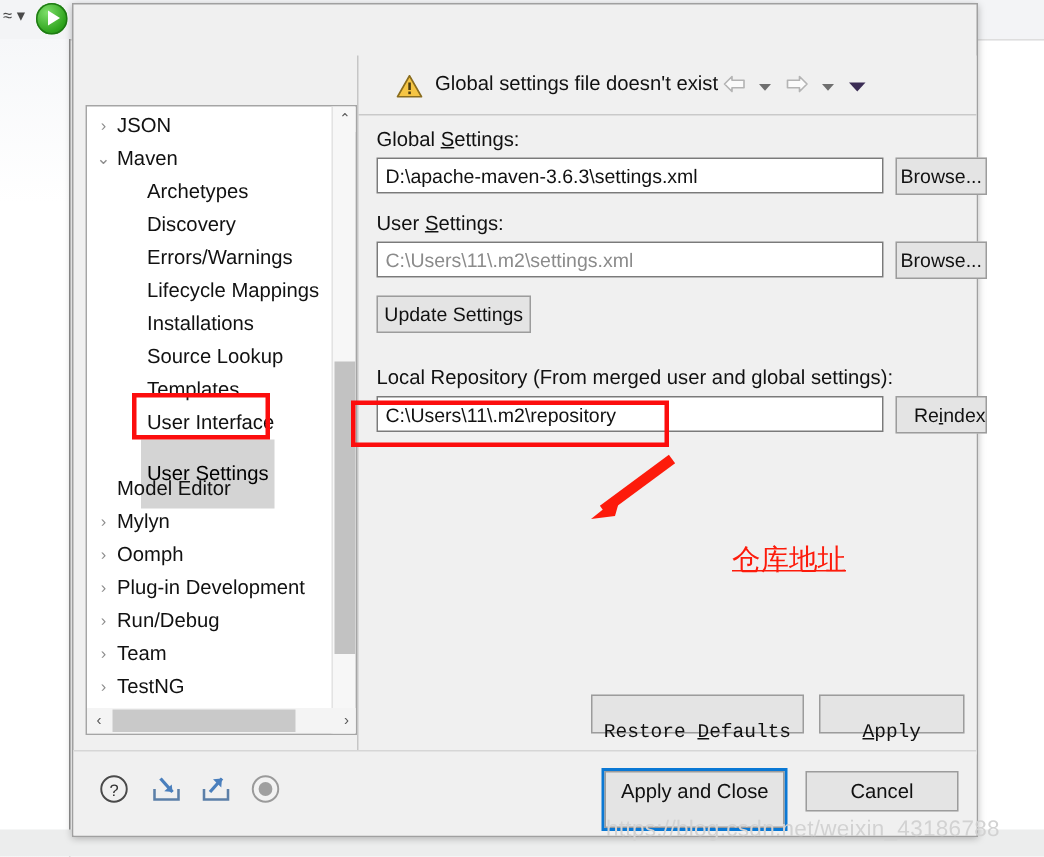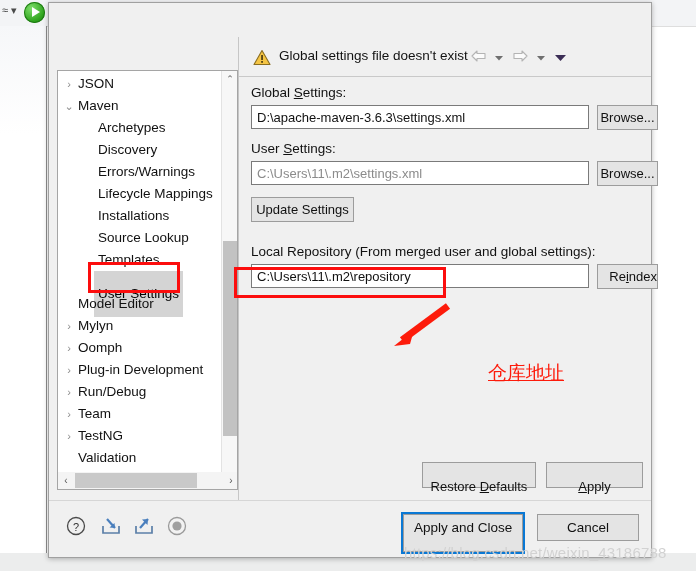--- a/index.html
+++ b/index.html
@@ -74,21 +74,21 @@
   #tree-vscroll .sb-up{top:0;}
   #tree-vscroll .sb-down{bottom:0;}
   #tree-vthumb{position:absolute;left:1px;top:170px;width:14px;height:195px;background:#c2c2c2;}
   #tree-hscroll{position:absolute;left:0;bottom:0;width:181px;height:17px;background:#f4f4f4;}
   #tree-hscroll .sb-left{position:absolute;left:0;top:0;width:16px;height:17px;text-align:center;line-height:17px;font-size:10px;color:#5a5a5a;}
   #tree-hscroll .sb-right{position:absolute;right:0;top:0;width:16px;height:17px;text-align:center;line-height:17px;font-size:10px;color:#5a5a5a;}
   #tree-hthumb{position:absolute;left:17px;top:1px;width:122px;height:15px;background:#c9c9c9;}
 
   
   #right-pane{position:absolute;left:189px;top:0px;width:413px;height:466px;background:#f0f0f0;border-left:1px solid #c6c6c6;box-sizing:border-box;}
-  #msg-bar{position:absolute;left:4px;top:6px;width:332px;height:32px;}
+  #msg-bar{position:absolute;left:15px;top:6px;width:332px;height:32px;}
   #warn-icon{position:absolute;left:10px;top:6px;width:18px;height:17px;}
   #msg-text{position:absolute;left:36px;top:5px;font-size:13.5px;color:#111;}
   #nav-tools{position:absolute;right:8px;top:6px;height:20px;}
   .nav-el{display:inline-block;vertical-align:middle;margin-left:4px;}
   #msg-sep{position:absolute;left:0;top:39px;width:412px;height:1px;background:#c9c9c9;}
 
   #form{position:absolute;left:0;top:48px;width:412px;}
   .flabel{font-size:13.5px;color:#111;margin:0 0 5px 12px;}
   .flabel u{text-decoration:underline;}
   .row{position:relative;height:26px;margin:0 0 10px 0;}
@@ -104,21 +104,21 @@
   }
   .browse-btn{left:358px;width:61px;}
   #reindex-btn{left:358px;width:61px;text-align:right;}
   #update-btn{position:relative;left:12px;width:103px;height:25px;background:#e4e4e4;border:1px solid #9c9c9c;
      box-sizing:border-box;font-size:13px;text-align:center;line-height:23px;color:#111;}
   #localrepo-label{margin-top:22px;}
 
   
   #pane-btns{position:absolute;right:8px;bottom:9px;}
   .pbtn{display:inline-block;height:25px;min-width:97px;background:#e4e4e4;border:1px solid #9c9c9c;
-     box-sizing:border-box;font-size:13px;text-align:center;line-height:23px;color:#111;margin-left:6px;padding:12px 8px;}
+     box-sizing:border-box;font-size:13px;text-align:center;line-height:23px;color:#111;margin-left:6px;padding:12px 8px;font-family:Liberation Mono, monospace;}
 
   
   #footer{position:absolute;left:0;bottom:0;width:602px;height:56px;background:#f0f0f0;border-top:1px solid #d6d6d6;}
   #footer-icons{position:absolute;left:16px;top:14px;}
   .ficon{display:inline-block;width:30px;height:26px;vertical-align:middle;}
   #footer-btns{position:absolute;right:12px;top:13px;}
   #apply-close{display:inline-block;height:38px;background:#e4e4e4;border:1px solid #9c9c9c;
      box-shadow:0 0 0 2px #0a78d4;box-sizing:border-box;font-size:13.5px;line-height:25px;
      text-align:center;padding:0 10px;color:#111;margin-right:10px;}
   #cancel-btn{display:inline-block;height:27px;min-width:102px;background:#e4e4e4;border:1px solid #9c9c9c;
@@ -177,20 +177,23 @@
               <span class="lbl">Lifecycle Mappings</span>
             </div>
             <div class="tree-row lvl1">
               <span class="lbl">Installations</span>
             </div>
             <div class="tree-row lvl1">
               <span class="lbl">Source Lookup</span>
             </div>
             <div class="tree-row lvl1">
               <span class="lbl">Templates</span>
+            </div>
+            <div class="tree-row lvl1">
+              <span class="lbl">User Interface</span>
             </div>
             <div class="tree-row lvl1 selected">
               <span class="lbl">User Settings</span>
             </div>
             <div class="tree-row lvl0">
               <span class="lbl">Model Editor</span>
             </div>
             <div class="tree-row lvl0">
               <span class="twisty">›</span>
               <span class="lbl">Mylyn</span>

